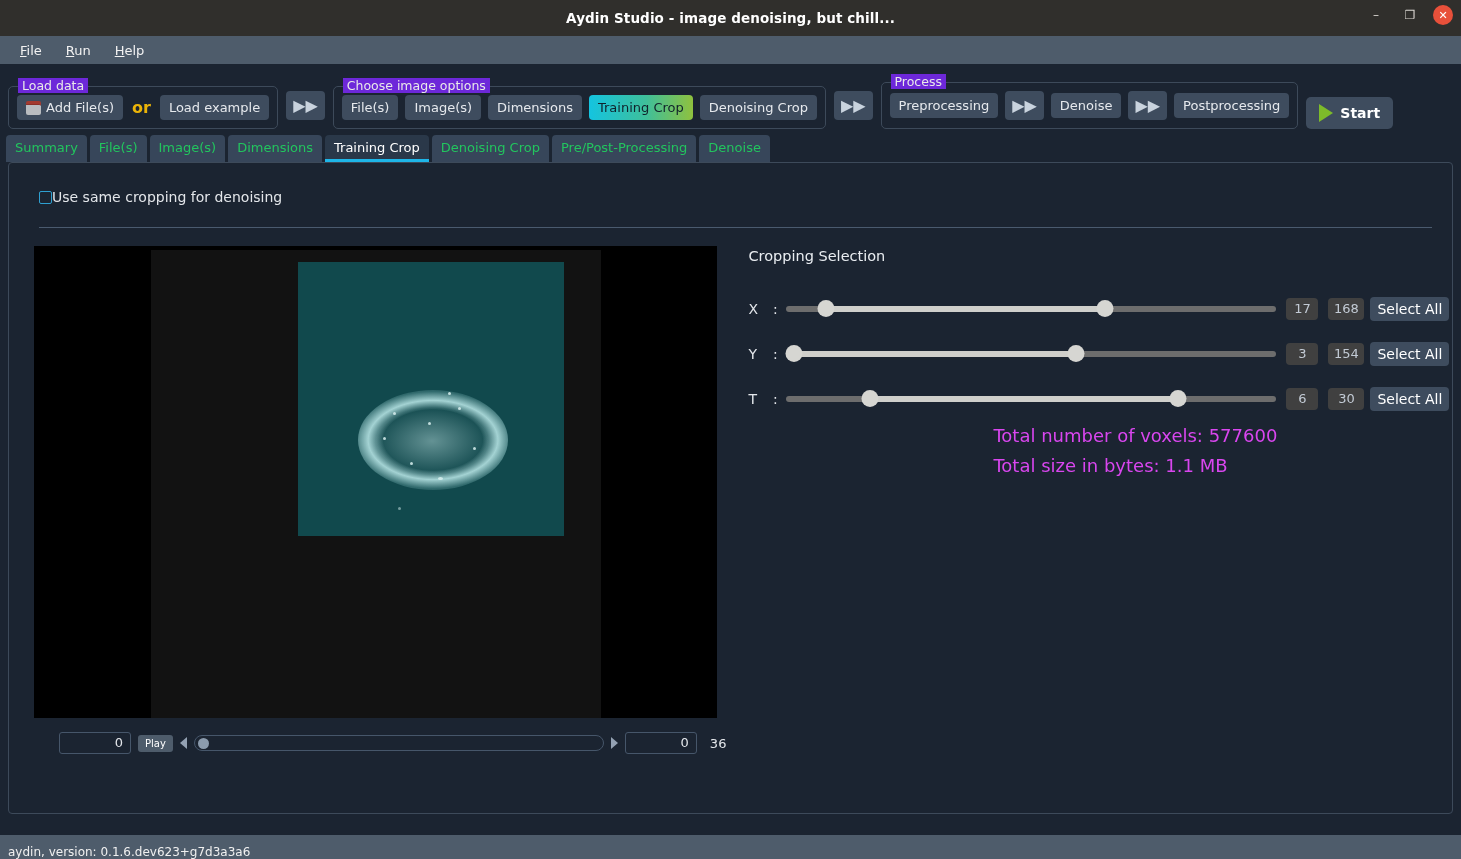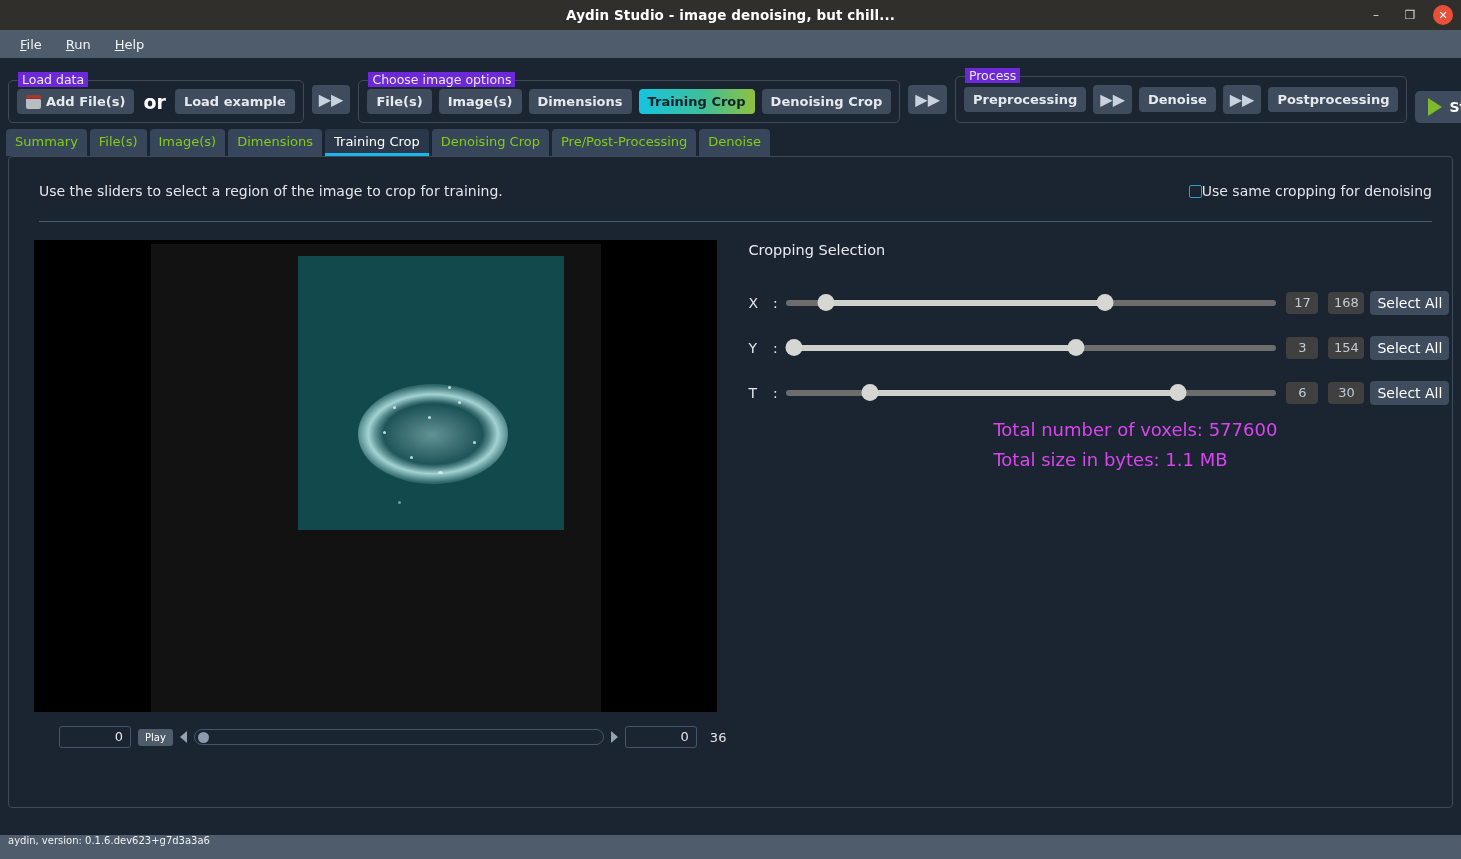--- a/index.html
+++ b/index.html
@@ -5,21 +5,21 @@
   * { box-sizing: border-box; margin: 0; padding: 0; }
   html, body {
     width: 1461px; height: 859px;
     font-family: "DejaVu Sans", sans-serif;
     background: #1b2431;
     overflow: hidden;
   }
 
   
   .titlebar {
-    height: 30px; background: #302f2c;
+    height: 36px; background: #302f2c;
     display: flex; align-items: center; position: relative;
   }
   .titlebar-title {
     width: 100%; text-align: center;
     color: #ffffff; font-size: 13.5px; font-weight: bold;
     letter-spacing: .1px;
   }
   .win-ctrls {
     position: absolute; right: 8px; top: 0; height: 30px;
     display: flex; align-items: center; gap: 12px;
@@ -57,30 +57,30 @@
   .groupbox > .gb-title {
     position: absolute; top: -9px; left: 9px;
     background: #6d28d9; padding: 0 4px;
     color: #e9e9e9; font-size: 12.5px; font-weight: normal;
   }
   .gb-row { display: flex; align-items: center; gap: 7px; }
 
   .tbtn {
     background: #3e4c5e; color: #e6e9ed;
     border: none; border-radius: 4px;
-    padding: 5px 9px; font-size: 13px; font-weight: bold;
+    padding: 5px 9px; font-size: 13px; font-weight: normal;
     font-family: "DejaVu Sans", sans-serif;
     display: inline-flex; align-items: center; gap: 5px;
     white-space: nowrap;
   }
   .tbtn.active {
     background: linear-gradient(90deg, #14c4e0 0%, #3fbf9a 55%, #8fc13e 100%);
     color: #10222c;
   }
-  .or-lbl { color: #ffffff; font-size: 19px; font-weight: bold; padding: 0 2px; }
+  .or-lbl { color: #eab308; font-size: 16px; font-weight: bold; padding: 0 2px; }
 
   .ff-btn {
     background: #3e4c5e; border-radius: 4px;
     padding: 5px 7px; display: inline-flex; align-items: center;
     color: #c9d3de; align-self: center; margin-top: 8px;
   }
   .ff-inline { align-self: auto; margin-top: 0; }
 
   .folder-ico { width: 15px; height: 13px; position: relative; display: inline-block; }
   .folder-ico:before {
@@ -104,21 +104,21 @@
     background: #3e4c5e; border: none; border-radius: 5px;
     color: #ffffff; font-size: 14px; font-weight: bold;
     font-family: "DejaVu Sans", sans-serif;
     padding: 7px 13px; display: inline-flex; align-items: center; gap: 7px;
     margin-top: 8px; white-space: nowrap;
   }
 
   
   .tabbar { display: flex; align-items: flex-end; padding: 0 6px; gap: 3px; }
   .tab {
-    background: #37465a; color: #84cc16;
+    background: #37465a; color: #22c55e;
     font-size: 13px; padding: 5px 9px 4px 9px;
     border-radius: 4px 4px 0 0; border-bottom: 3px solid transparent;
     white-space: nowrap;
   }
   .tab.sel { background: #2a3849; color: #ffffff; border-bottom: 3px solid #1eb6e8; }
 
   
   .panel {
     margin: 0 8px 0 8px; background: #1b2431;
     border: 1px solid #3d4a5a; border-radius: 4px;
@@ -230,22 +230,22 @@
     color: #ffffff; font-size: 14px;
     font-family: "DejaVu Sans", sans-serif;
     padding: 4px 7px; margin-left: 6px; white-space: nowrap;
   }
   .info-line { color: #d946ef; font-size: 18px; margin: 4px 0 0 245px; }
   .info-line.second { margin-top: 9px; }
 
   
   .statusbar {
     position: absolute; left: 0; bottom: 0; width: 1461px; height: 24px;
-    background: #4e5c6b; color: #f0f0f0; font-size: 10px;
-    display: flex; align-items: flex-start; padding-left: 8px;
+    background: #4e5c6b; color: #f0f0f0; font-size: 12px;
+    display: flex; align-items: flex-end; padding-left: 8px;
   }
 </style>
 </head>
 <body>
 
 <div class="titlebar">
   <div class="titlebar-title">Aydin Studio - image denoising, but chill...</div>
   <div class="win-ctrls">
     <div class="win-btn">–</div>
     <div class="win-btn">❐</div>
@@ -313,21 +313,20 @@
   <div class="tab">Dimensions</div>
   <div class="tab sel">Training Crop</div>
   <div class="tab">Denoising Crop</div>
   <div class="tab">Pre/Post-Processing</div>
   <div class="tab">Denoise</div>
 </div>
 
 <div class="panel">
 
   <div class="panel-head">
-    <div class="hint">Use the sliders to select a region of the image to crop for training.</div>
     <div class="chk-wrap">
       <span class="chk-box"></span>
       <span>Use same cropping for denoising</span>
     </div>
   </div>
 
   <div class="divider"></div>
 
   <div class="body">
 

